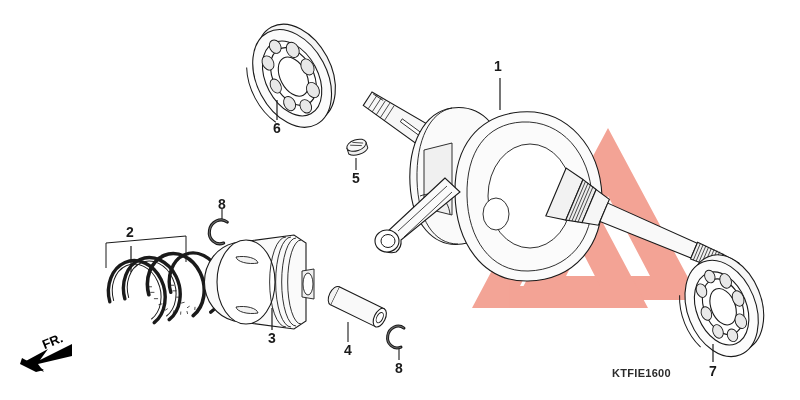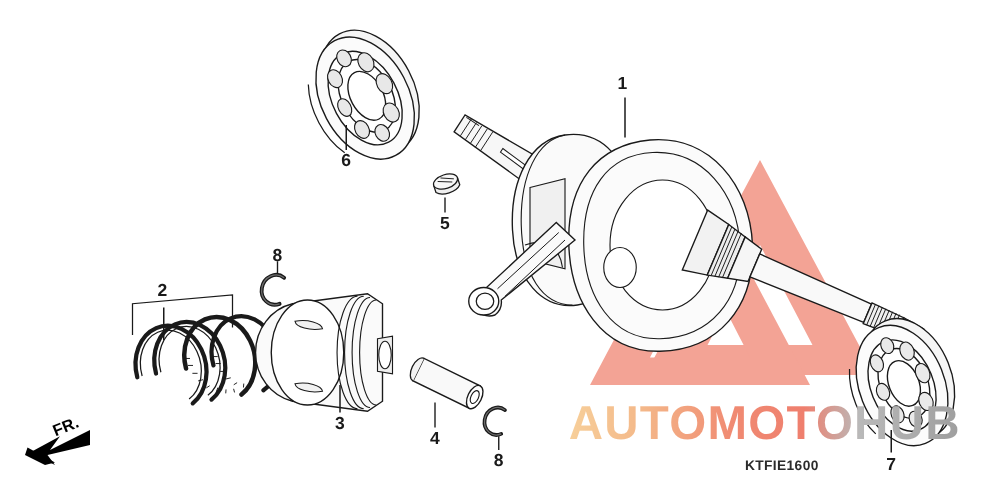--- a/index.html
+++ b/index.html
@@ -26,21 +26,21 @@
     position: absolute;
     font-family: "Liberation Sans", sans-serif;
     font-weight: bold;
     font-size: 14px;
     color: #1a1a1a;
     line-height: 1;
     white-space: nowrap;
   }
   #diagram-code {
     position: absolute;
-    left: 596px;
+    left: 612px;
     top: 367px;
     font-family: "Liberation Sans", sans-serif;
     font-weight: bold;
     font-size: 11px;
     letter-spacing: 0.3px;
     color: #2b2b2b;
   }
   #fr-text {
     position: absolute;
     left: 40px;
@@ -350,19 +350,18 @@
   <div class="label-num" style="left:494px; top:59px;">1</div>
   <div class="label-num" style="left:126px; top:225px;">2</div>
   <div class="label-num" style="left:268px; top:331px;">3</div>
   <div class="label-num" style="left:344px; top:343px;">4</div>
   <div class="label-num" style="left:352px; top:171px;">5</div>
   <div class="label-num" style="left:273px; top:121px;">6</div>
   <div class="label-num" style="left:709px; top:364px;">7</div>
   <div class="label-num" style="left:218px; top:197px;">8</div>
   <div class="label-num" style="left:395px; top:361px;">8</div>
 
-  <div class="wm-text">AUTOMOTOHUB</div>
 
   <div id="fr-text">FR.</div>
 
   <div id="diagram-code">KTFIE1600</div>
 
 </div>
 
 </body></html>

